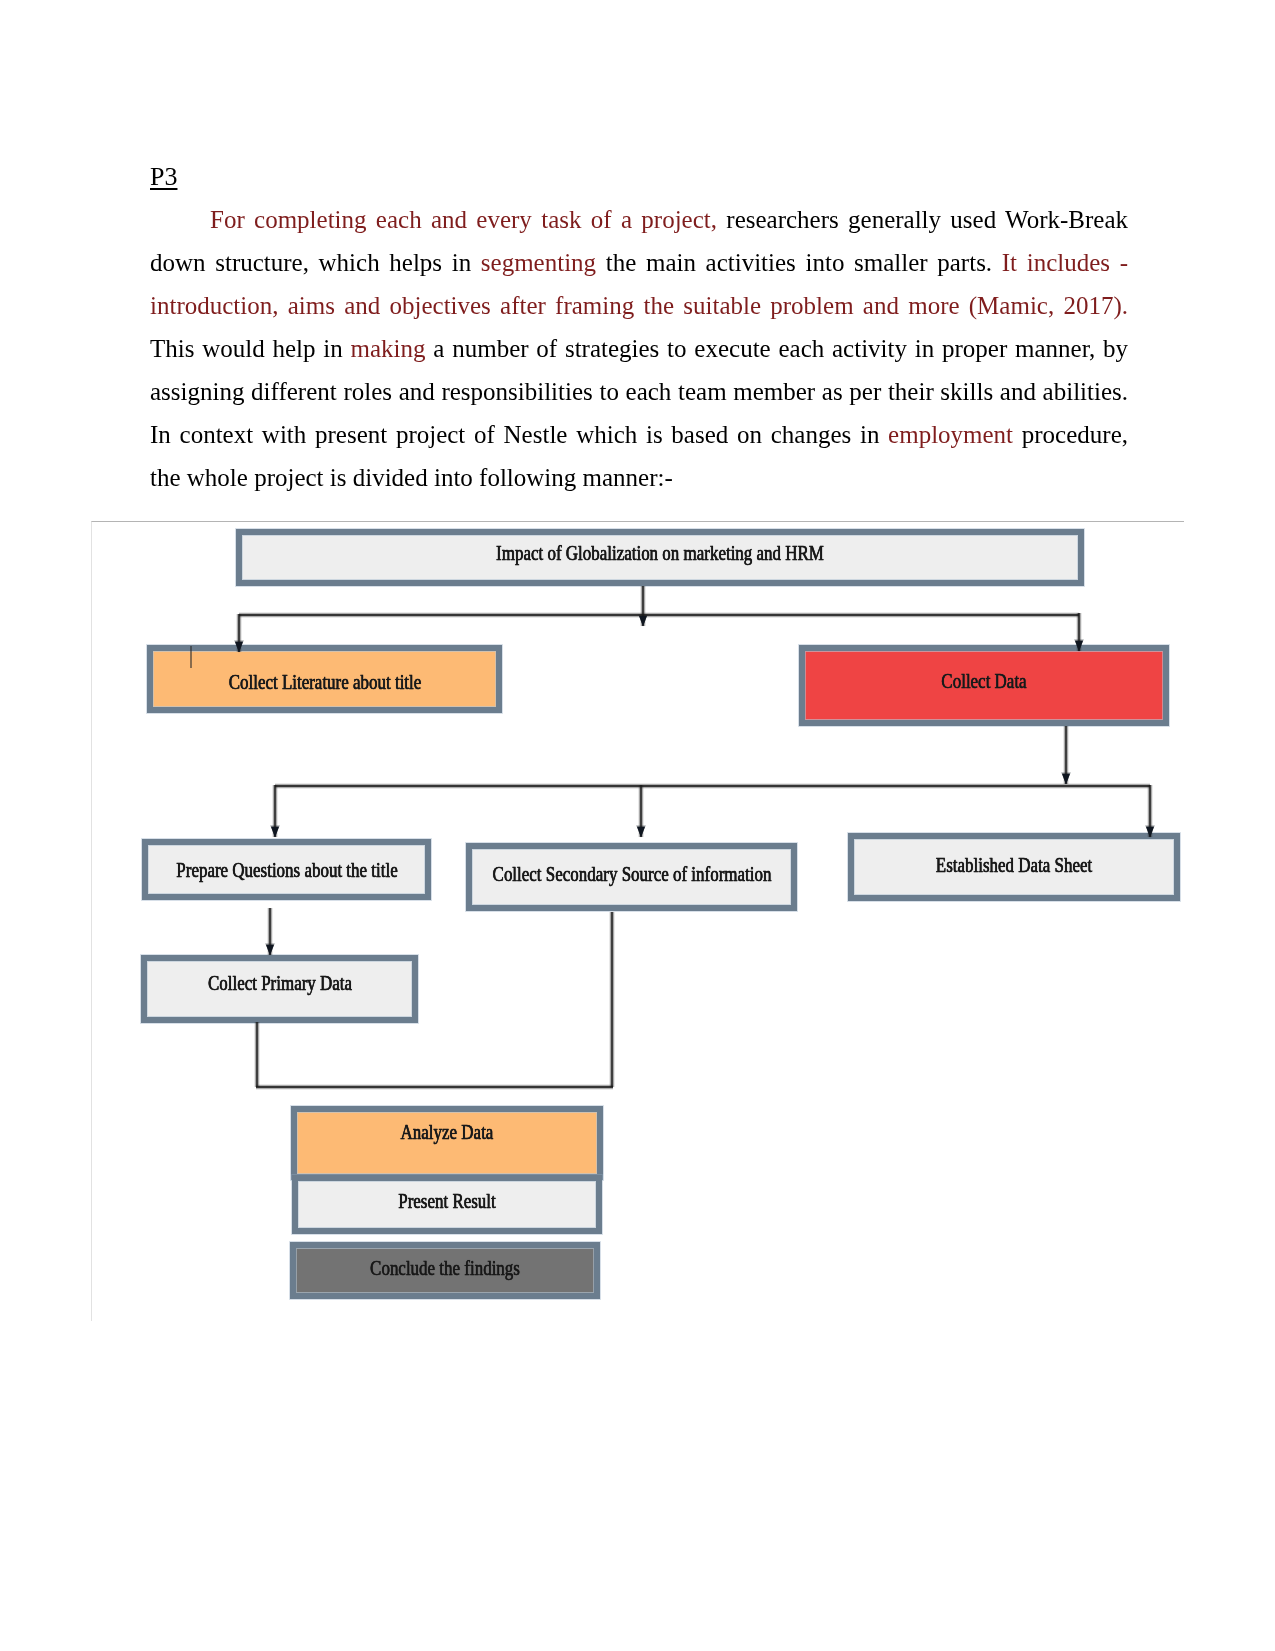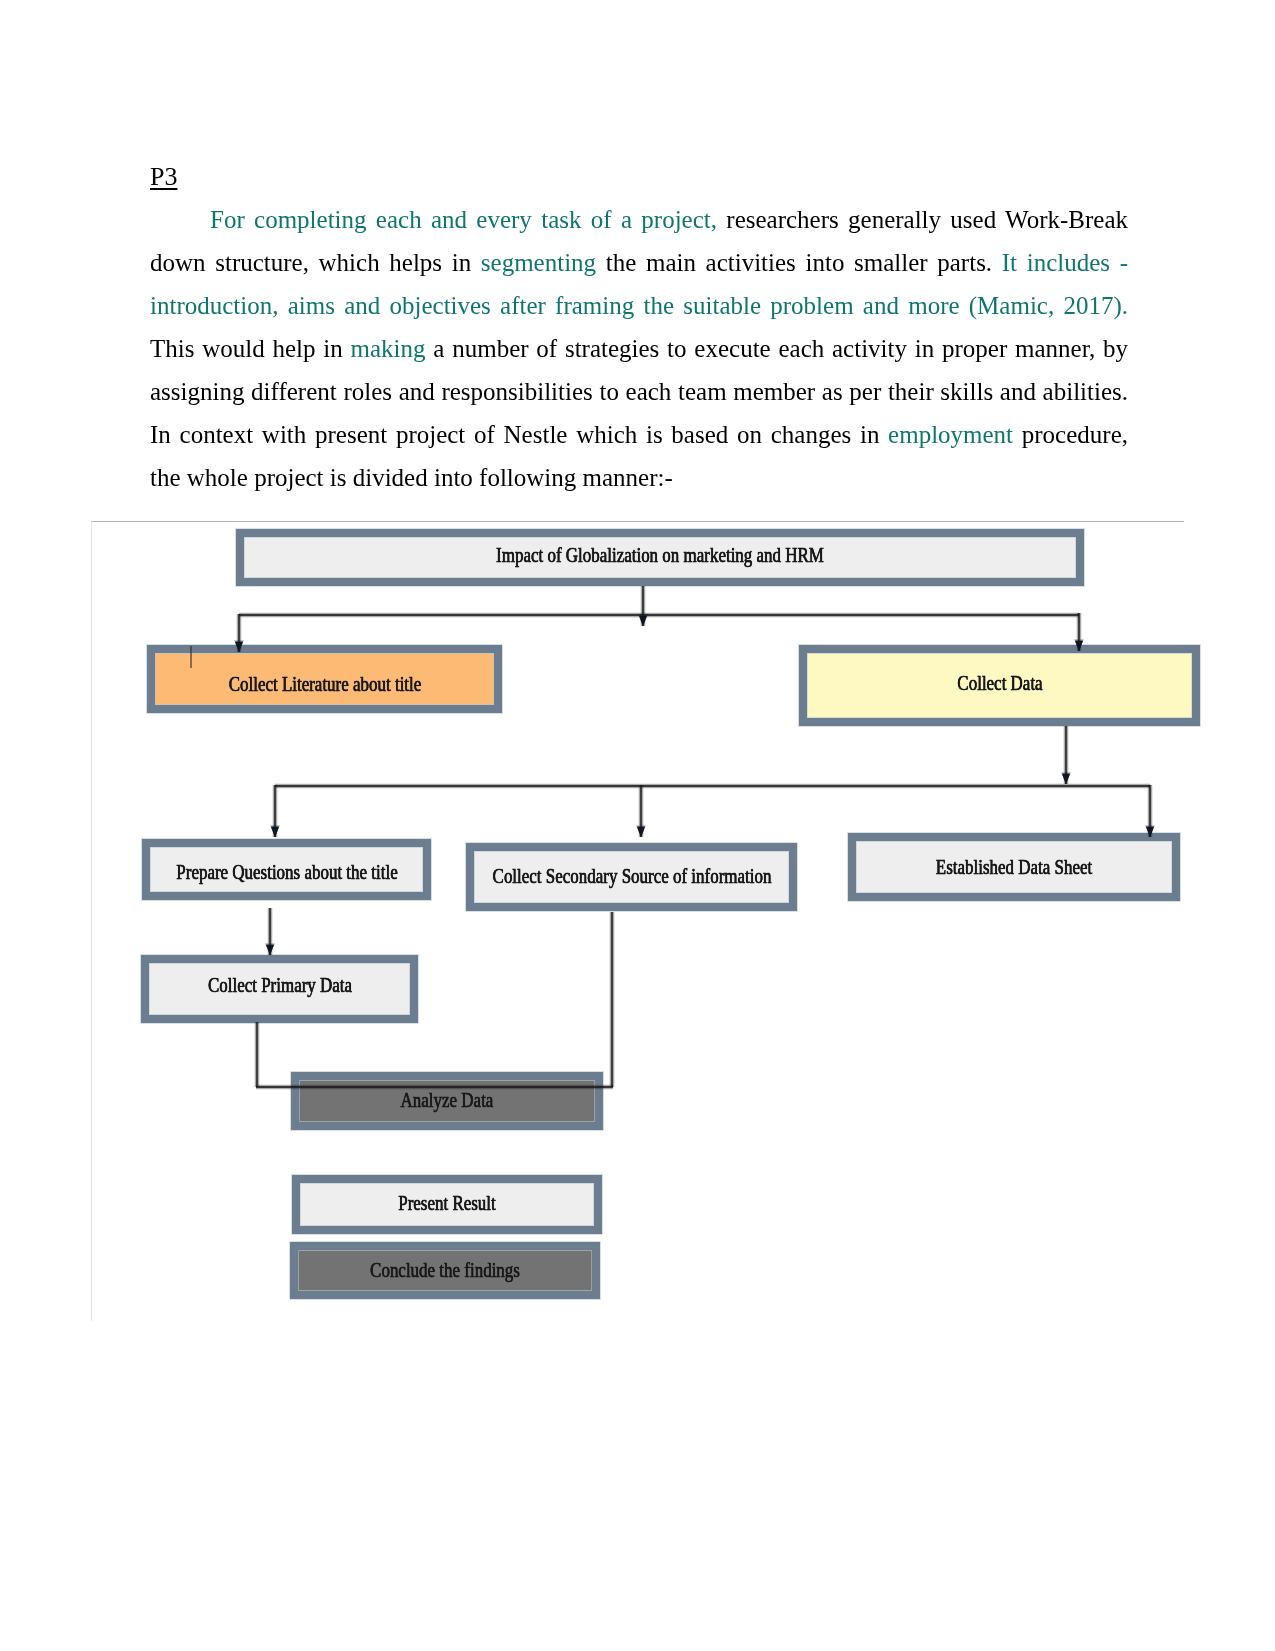--- a/index.html
+++ b/index.html
@@ -9,30 +9,30 @@
   .page{position:relative;width:1275px;height:1651px;overflow:hidden;
         transform:translateZ(0);}
 
   
   .heading{position:absolute;left:150px;top:162px;font-size:26px;line-height:30px;color:#000;
         transform:translateZ(0);}
   .heading u{text-decoration:underline;text-underline-offset:3px;margin-top:48px;}
   .para{position:absolute;left:150px;top:198px;width:978px;
         font-size:25px;line-height:43.0px;color:#000;text-align:justify;
         text-indent:60px;transform:translateZ(0);}
-  .hl{color:#0f766e;}
+  .hl{color:#7f1d1d;}
 
   
   .figframe{position:absolute;left:91px;top:521px;width:1093px;height:800px;
             border-left:1px solid #e2e2e2;border-top:1px solid #b4b4b4;box-sizing:border-box;}
 
   .fig{position:absolute;left:0;top:0;width:1275px;height:1651px;
        }
   .node{position:absolute;box-sizing:border-box;background:#ebebeb;
-        border:8px solid #ec4899;overflow:visible;
+        border:6px solid #ec4899;overflow:visible;
         box-shadow:0 0 0 0.9px rgba(150,172,192,0.42), inset 0 0 0 0.9px rgba(182,199,214,0.6);}
   .node span{position:absolute;left:50%;white-space:nowrap;
         font-size:22px;color:#181818;transform:translateX(-50%) scaleX(0.771);
         -webkit-text-stroke:0.42px #1a1a1a;text-shadow:0 0 0.7px #2a2a2a, 0 0 0.9px #3a3a3a;}
   svg.conn{position:absolute;left:0;top:0;width:1275px;height:1651px;overflow:visible;}
 </style>
 </head>
 <body>
 
 <div class="page">
@@ -44,36 +44,36 @@
   <div class="figframe"></div>
 
   <div class="fig">
     <div class="nodes">
         <div class="node" style="left: 236px; top: 529px; width: 848px; height: 57px; background: rgb(238, 238, 238); border-color: rgb(107, 125, 142);">
           <span style="top: 5px;">Impact of Globalization on marketing and HRM</span>
         </div>
         <div class="node" style="left: 147px; top: 645px; width: 355px; height: 68px; background: #fdba74; border-color: rgb(107, 125, 142);">
           <span style="top: 18px;">Collect Literature about title</span>
         </div>
-        <div class="node" style="left: 799px; top: 645px; width: 401px; height: 81px; background: #fef9c3; border-color: rgb(107, 125, 142);">
+        <div class="node" style="left: 799px; top: 645px; width: 370px; height: 81px; background: #ef4444; border-color: rgb(107, 125, 142);">
           <span style="top: 17px;">Collect Data</span>
         </div>
         <div class="node" style="left: 142px; top: 839px; width: 289px; height: 61px; background: rgb(238, 238, 238); border-color: rgb(107, 125, 142);">
           <span style="top: 12px;">Prepare Questions about the title</span>
         </div>
         <div class="node" style="left: 466px; top: 843px; width: 331px; height: 68px; background: rgb(238, 238, 238); border-color: rgb(107, 125, 142);">
           <span style="top: 12px;">Collect Secondary Source of information</span>
         </div>
         <div class="node" style="left: 848px; top: 833px; width: 332px; height: 68px; background: rgb(238, 238, 238); border-color: rgb(107, 125, 142);">
           <span style="top: 13px;">Established Data Sheet</span>
         </div>
         <div class="node" style="left: 141px; top: 955px; width: 277px; height: 68px; background: rgb(238, 238, 238); border-color: rgb(107, 125, 142);">
           <span style="top: 9px;">Collect Primary Data</span>
         </div>
-        <div class="node" style="left: 291px; top: 1072px; width: 312px; height: 58px; background: #737373; border-color: rgb(107, 125, 142);">
+        <div class="node" style="left: 291px; top: 1106px; width: 312px; height: 74px; background: #fdba74; border-color: rgb(107, 125, 142);">
           <span style="top: 7px;">Analyze Data</span>
         </div>
         <div class="node" style="left: 292px; top: 1175px; width: 310px; height: 59px; background: rgb(238, 238, 238); border-color: rgb(107, 125, 142);">
           <span style="top: 7px;">Present Result</span>
         </div>
         <div class="node" style="left: 290px; top: 1242px; width: 310px; height: 57px; background: #737373; border-color: rgb(107, 125, 142);">
           <span style="top: 7px;">Conclude the findings</span>
         </div>
       </div>
     <svg class="conn" viewBox="0 0 1275 1651">

